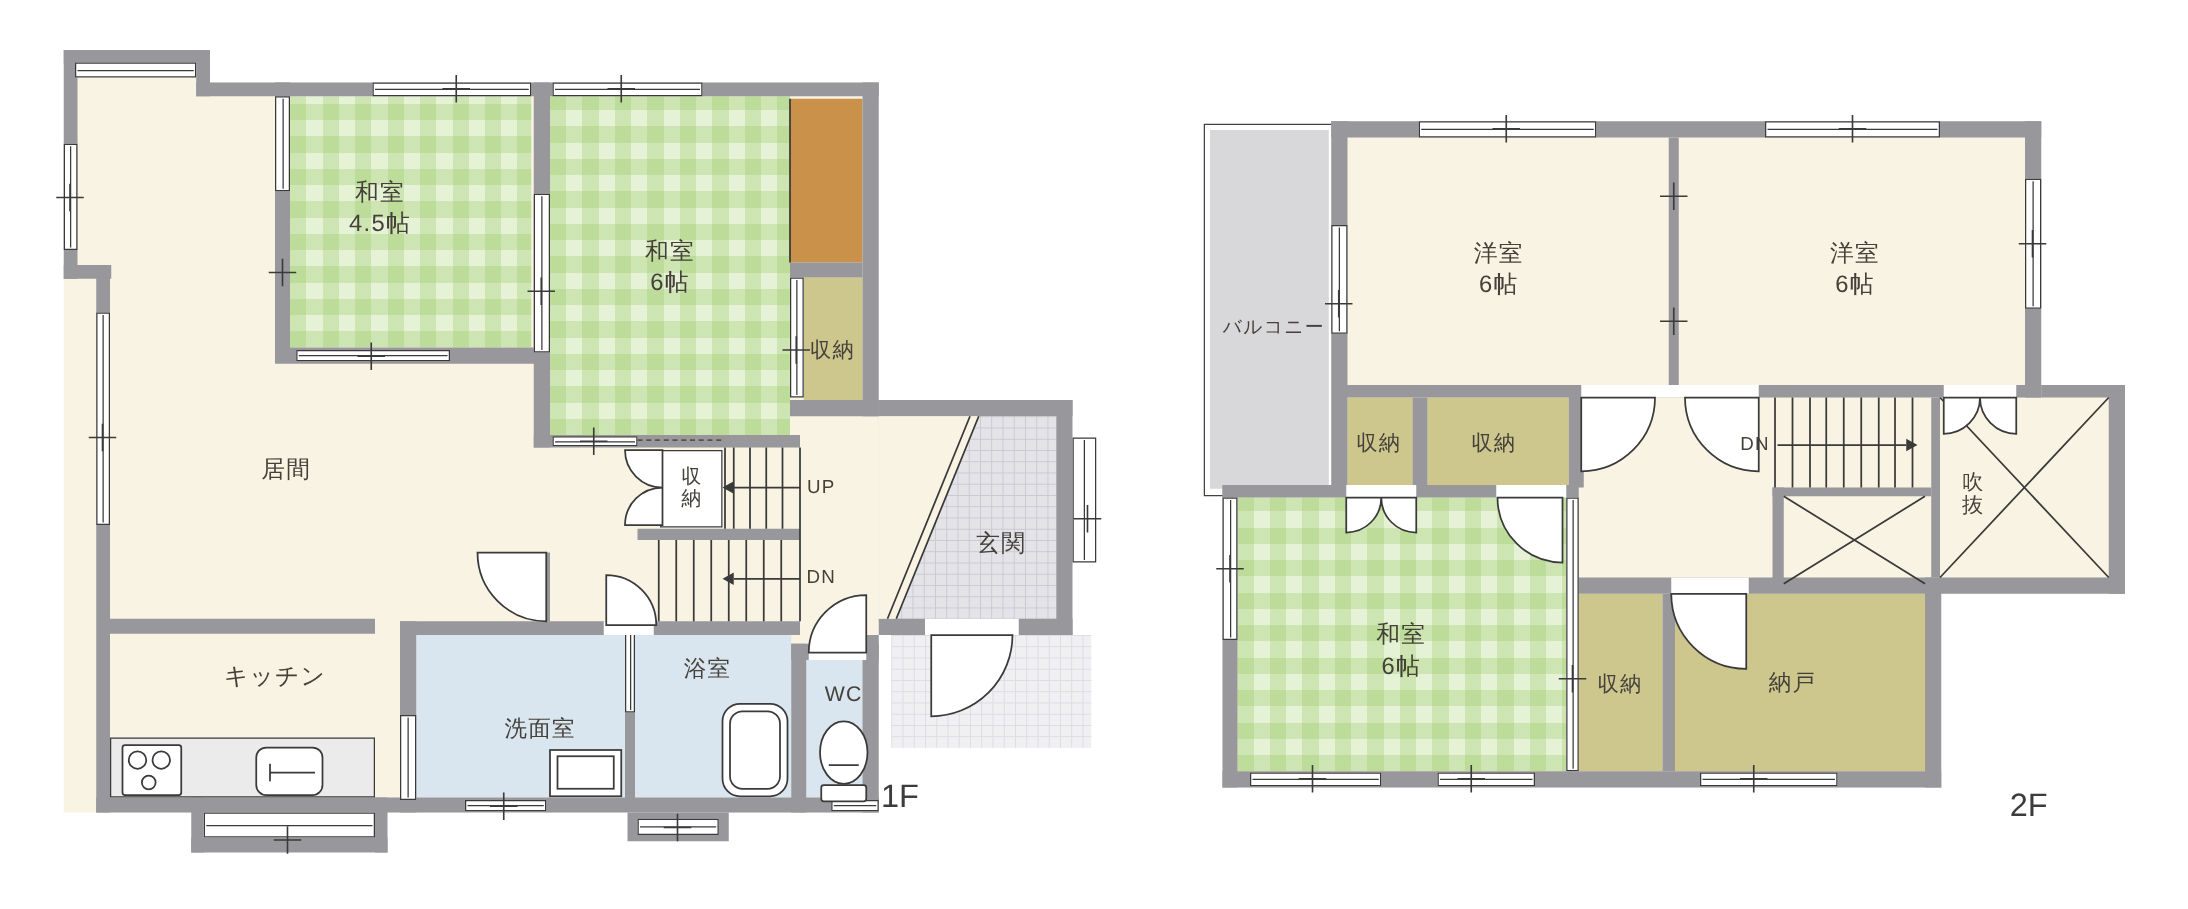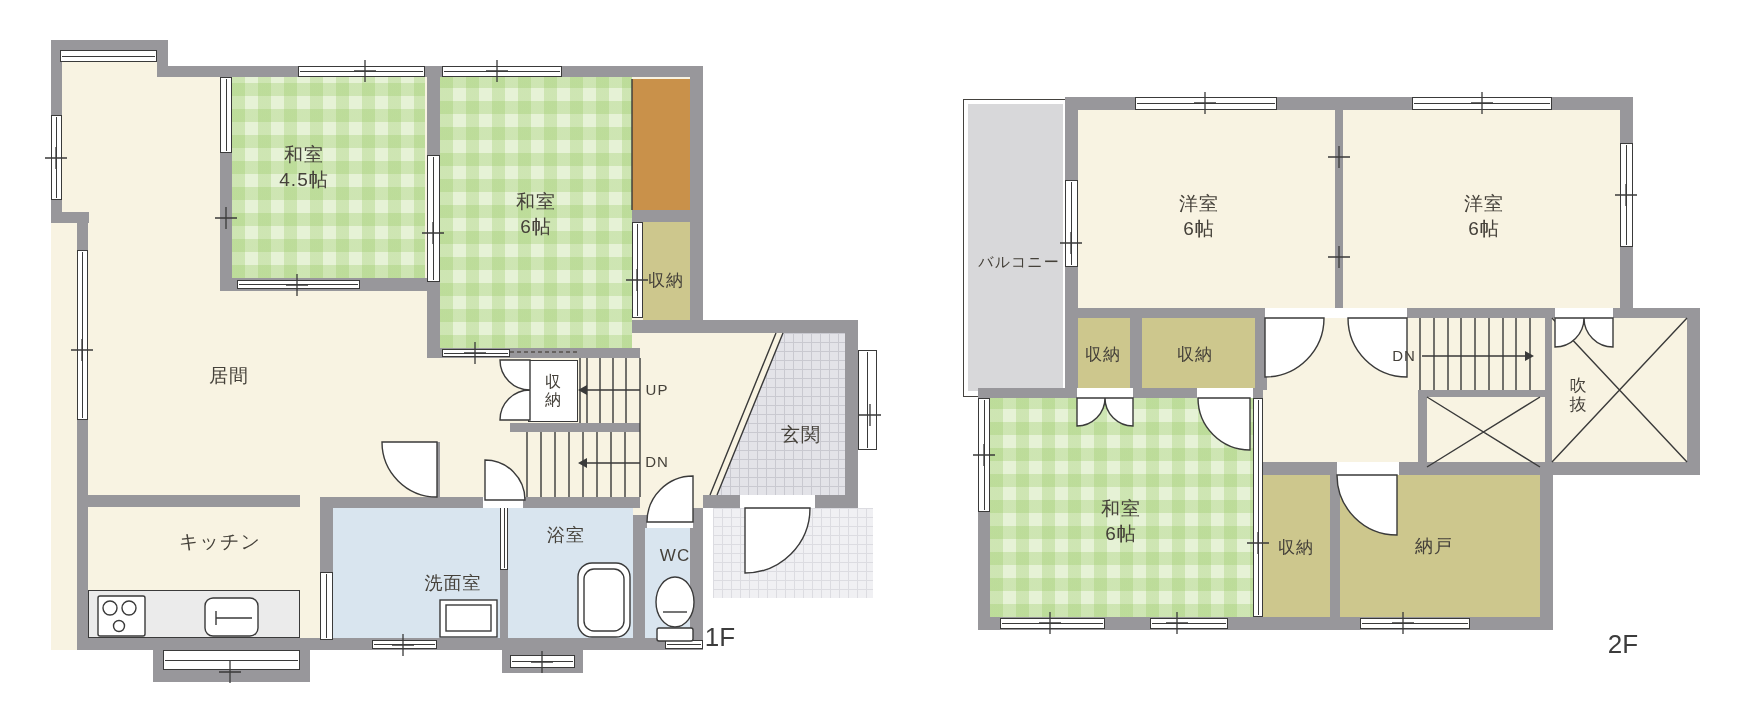--- a/index.html
+++ b/index.html
@@ -217,21 +217,21 @@
     <div>4.5帖</div>
   </div>
   <div class="lb" style="left:536px;top:214px">
     <div>和室</div>
     <div>6帖</div>
   </div>
   <div class="lb s17" style="left:666px;top:281px">収納</div>
   <div class="lb lbv s16" style="left:553px;top:391px">収納</div>
   <div class="lb" style="left:229px;top:376px">居間</div>
   <div class="lb" style="left:220px;top:542px">キッチン</div>
-  <div class="lb s18" style="left:453px;top:584px">洗面室</div>
+  <div class="lb s18" style="left:432px;top:584px">洗面室</div>
   <div class="lb s18" style="left:566px;top:536px">浴室</div>
   <div class="lb s17" style="left:675px;top:556px">WC</div>
   <div class="lb" style="left:801px;top:435px">玄関</div>
   <div class="lb s15" style="left:657px;top:390px">UP</div>
   <div class="lb s15" style="left:657px;top:462px">DN</div>
   <div class="lb s26" style="left:720px;top:637px">1F</div>
 
   <div class="lb s15" style="left:1019px;top:262px">バルコニー</div>
   <div class="lb" style="left:1199px;top:216px">
     <div>洋室</div>

